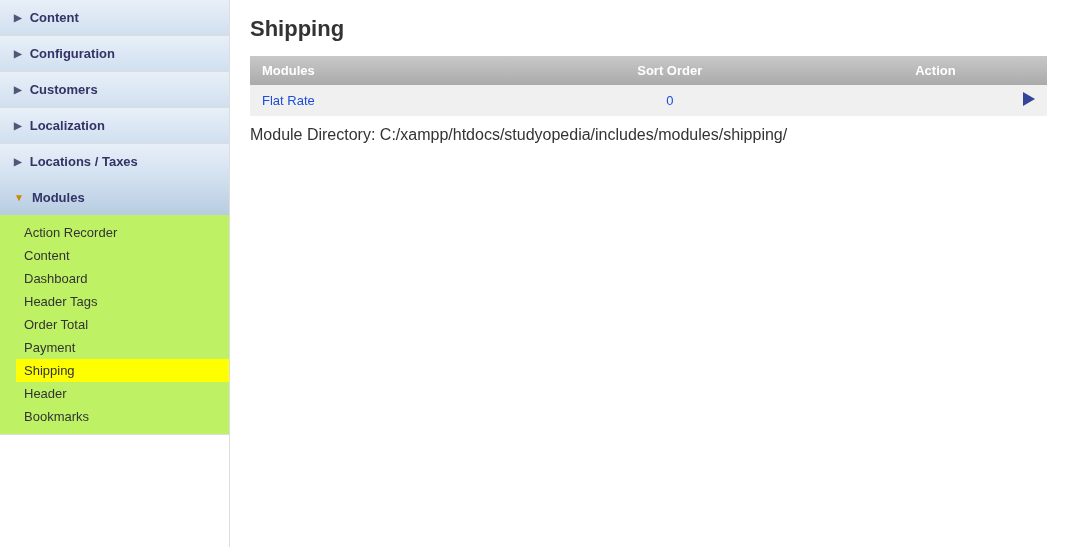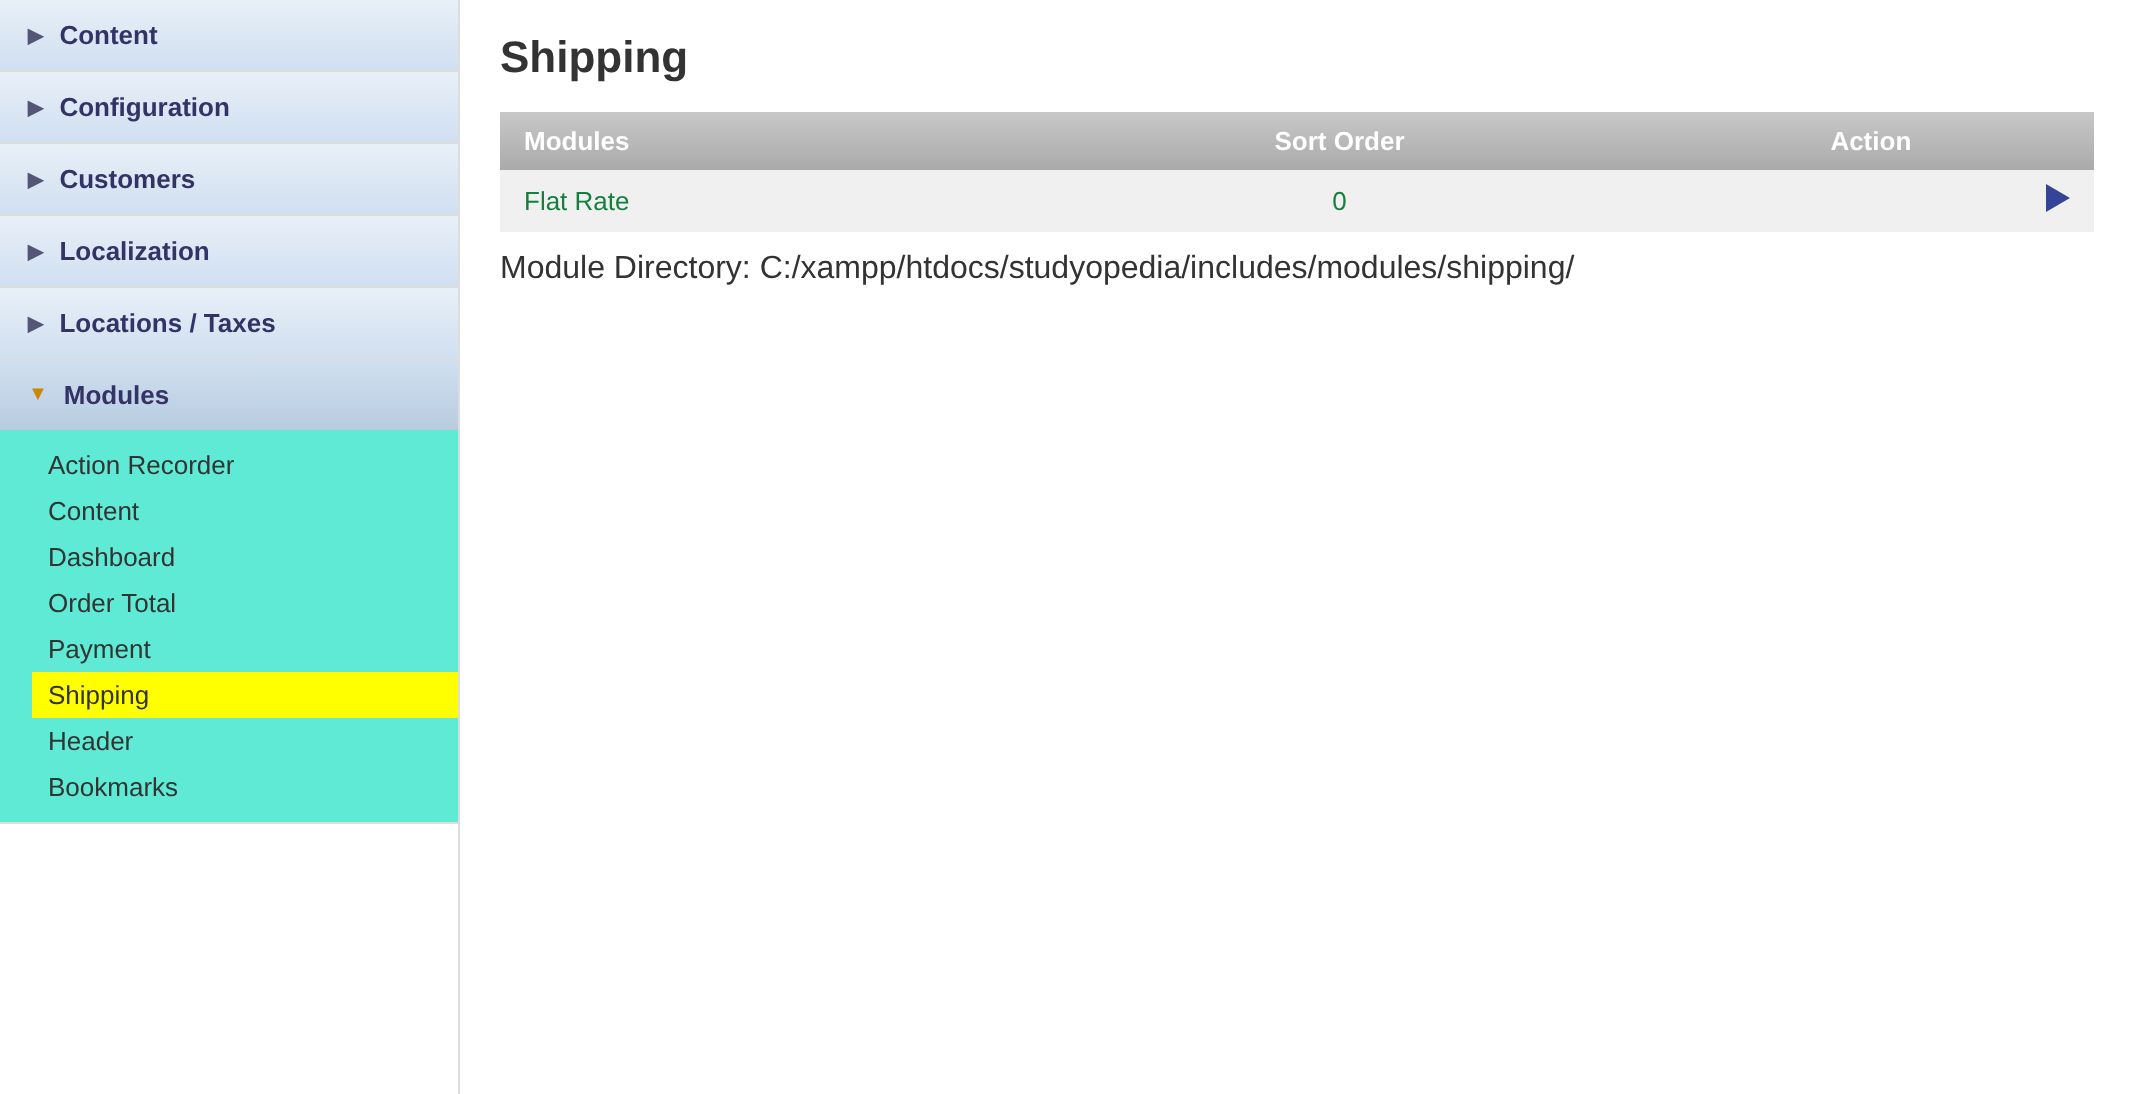--- a/index.html
+++ b/index.html
@@ -46,21 +46,21 @@
     .sidebar-group-header.expanded {
       background: linear-gradient(to bottom, #d0dff0, #b8cce0);
     }
 
     .sidebar-group-header.expanded .arrow {
       color: #cc8800;
     }
 
     .sidebar-submenu {
       padding: 6px 0 6px 16px;
-      background: #5eead4;
+      background: #bef264;
     }
 
     .sidebar-submenu-item {
       padding: 4px 8px;
       cursor: pointer;
       color: #333;
       font-size: 13px;
     }
 
     .sidebar-submenu-item.active {
@@ -110,21 +110,21 @@
     .data-table thead th.action {
       text-align: center;
     }
 
     .data-table tbody tr {
       background: #f0f0f0;
     }
 
     .data-table tbody td {
       padding: 7px 12px;
-      color: #15803d;
+      color: #1d4ed8;
       font-size: 13px;
     }
 
     .data-table tbody td.sort-order {
       text-align: center;
     }
 
     .data-table tbody td.action {
       text-align: right;
     }
@@ -182,20 +182,21 @@
     </div>
     <div class="sidebar-group">
       <div class="sidebar-group-header expanded">
         <span class="arrow">▼</span>
         <span>Modules</span>
       </div>
       <div class="sidebar-submenu">
         <div class="sidebar-submenu-item">Action Recorder</div>
         <div class="sidebar-submenu-item">Content</div>
         <div class="sidebar-submenu-item">Dashboard</div>
+        <div class="sidebar-submenu-item">Header Tags</div>
         <div class="sidebar-submenu-item">Order Total</div>
         <div class="sidebar-submenu-item">Payment</div>
         <div class="sidebar-submenu-item active">Shipping</div>
         <div class="sidebar-submenu-item">Header</div>
         <div class="sidebar-submenu-item">Bookmarks</div>
       </div>
     </div>
   </div>
 
 <div id="main">

